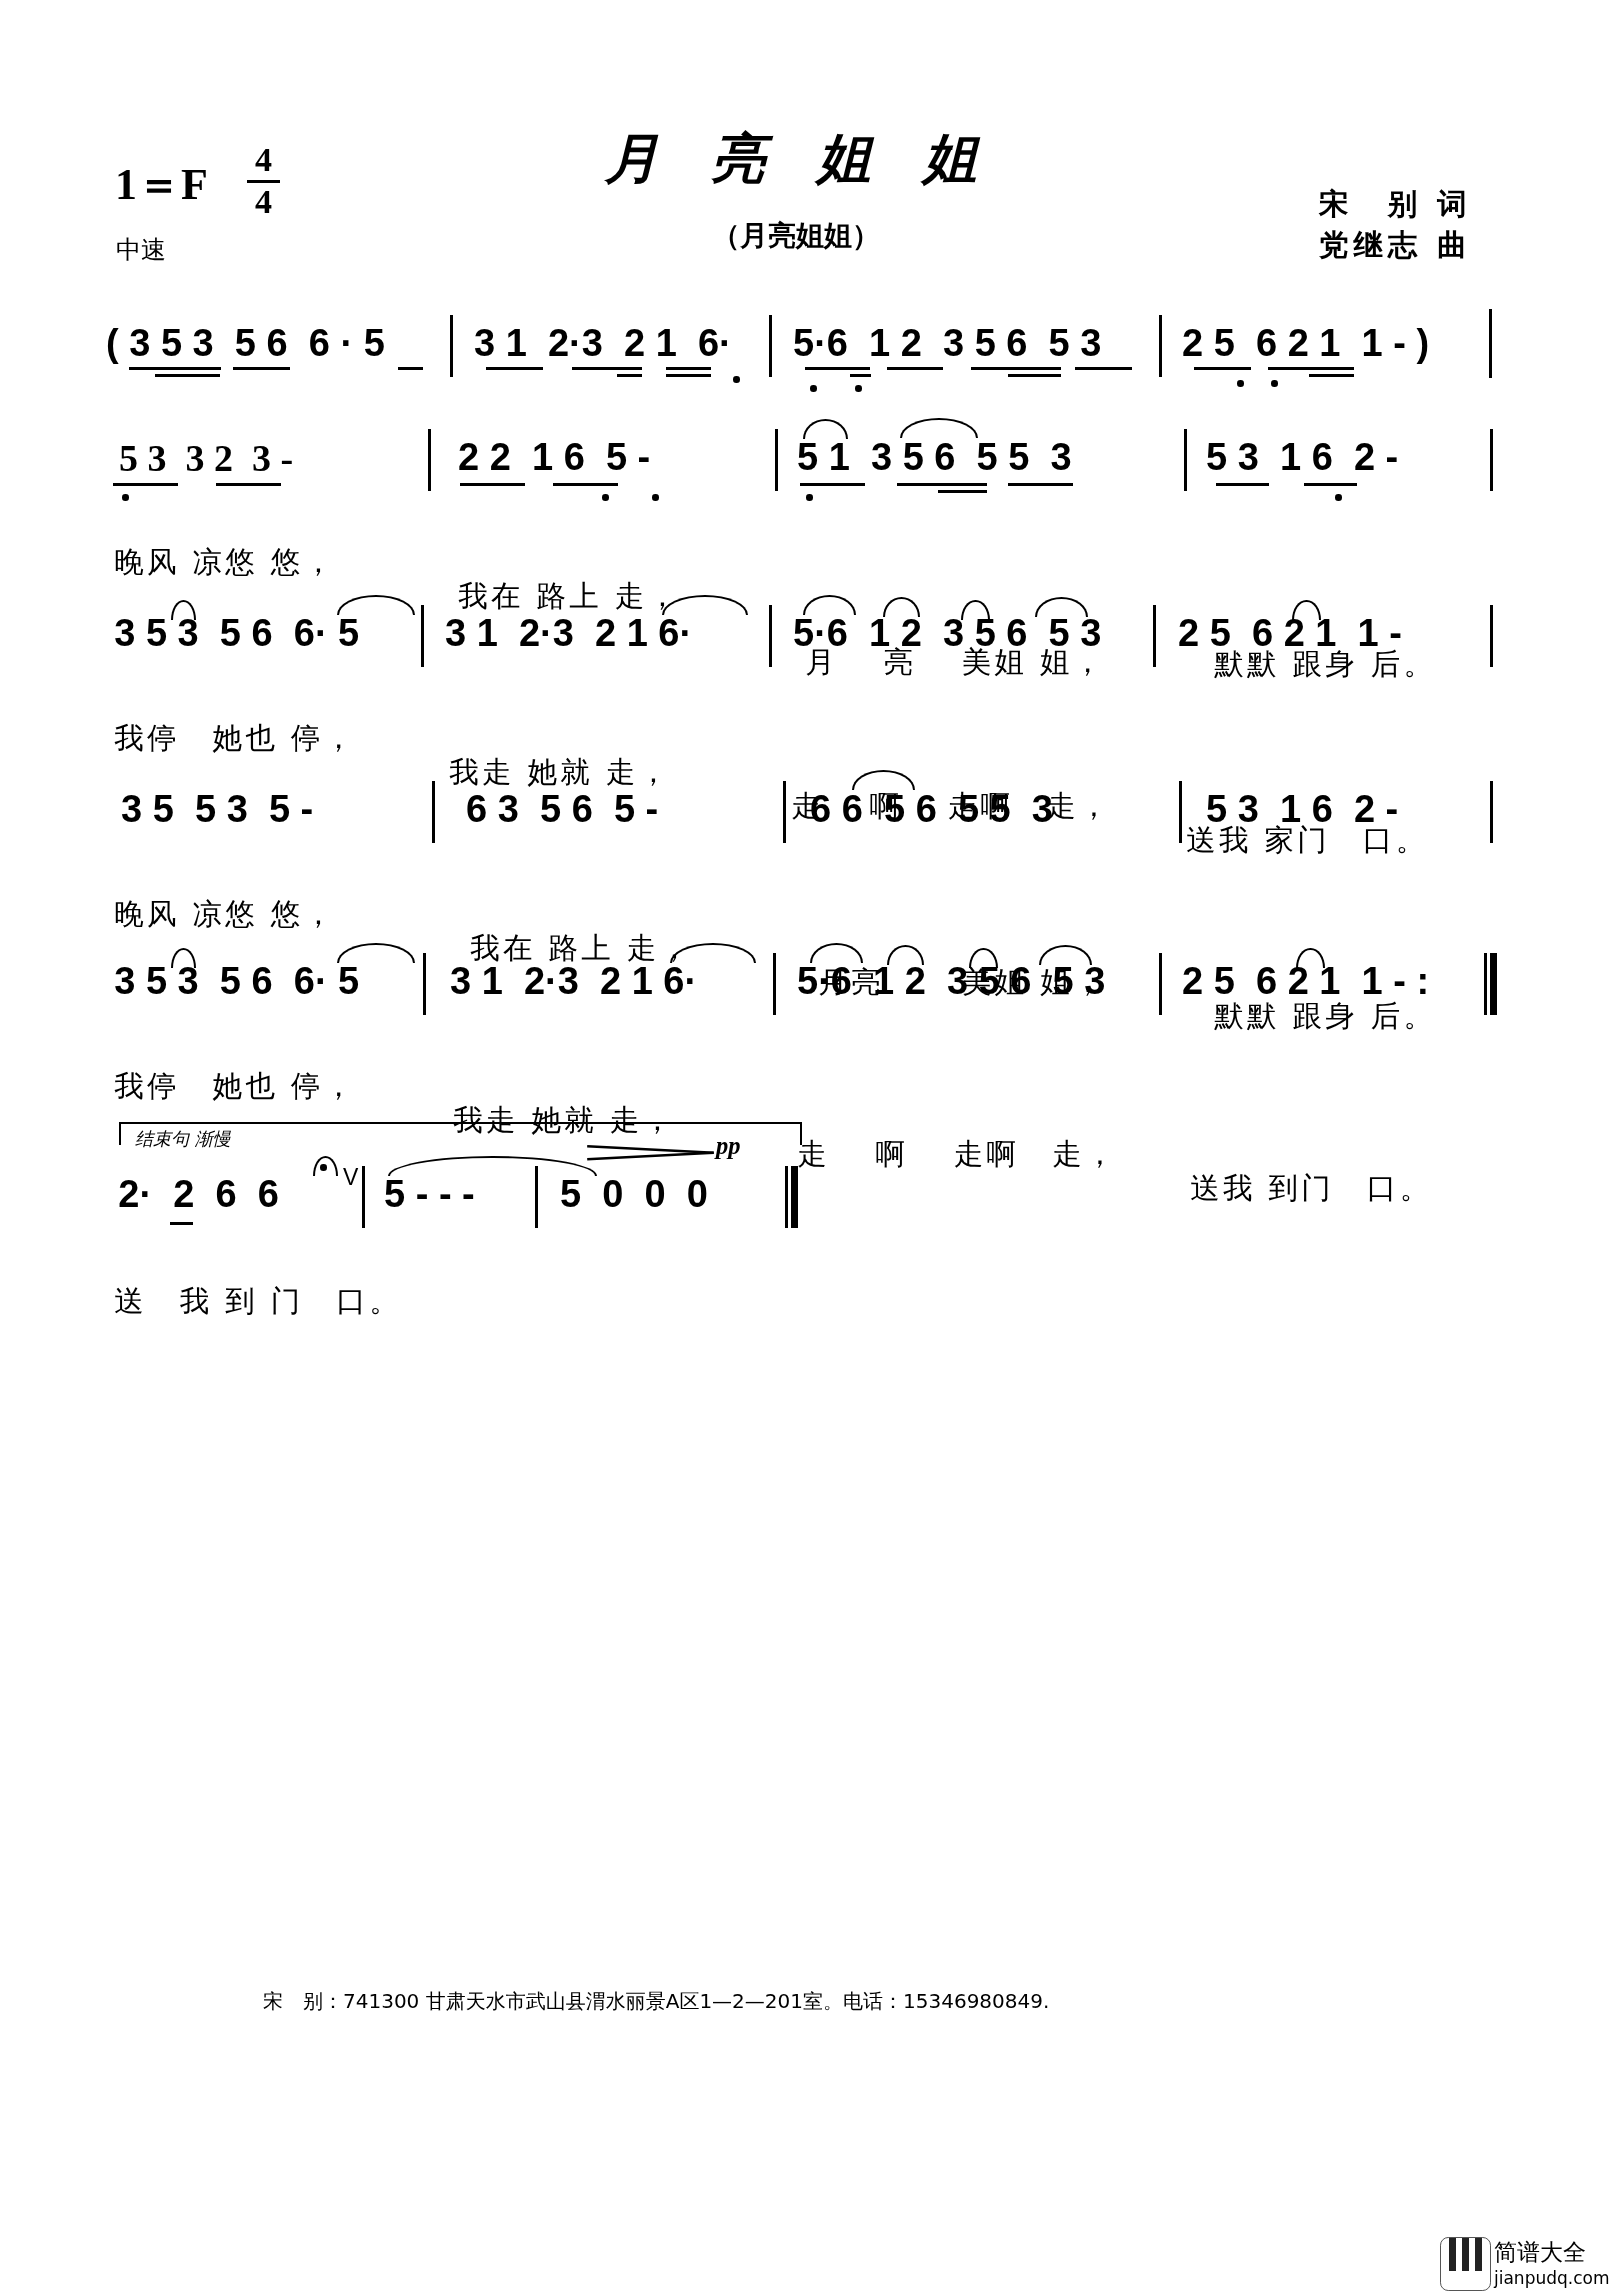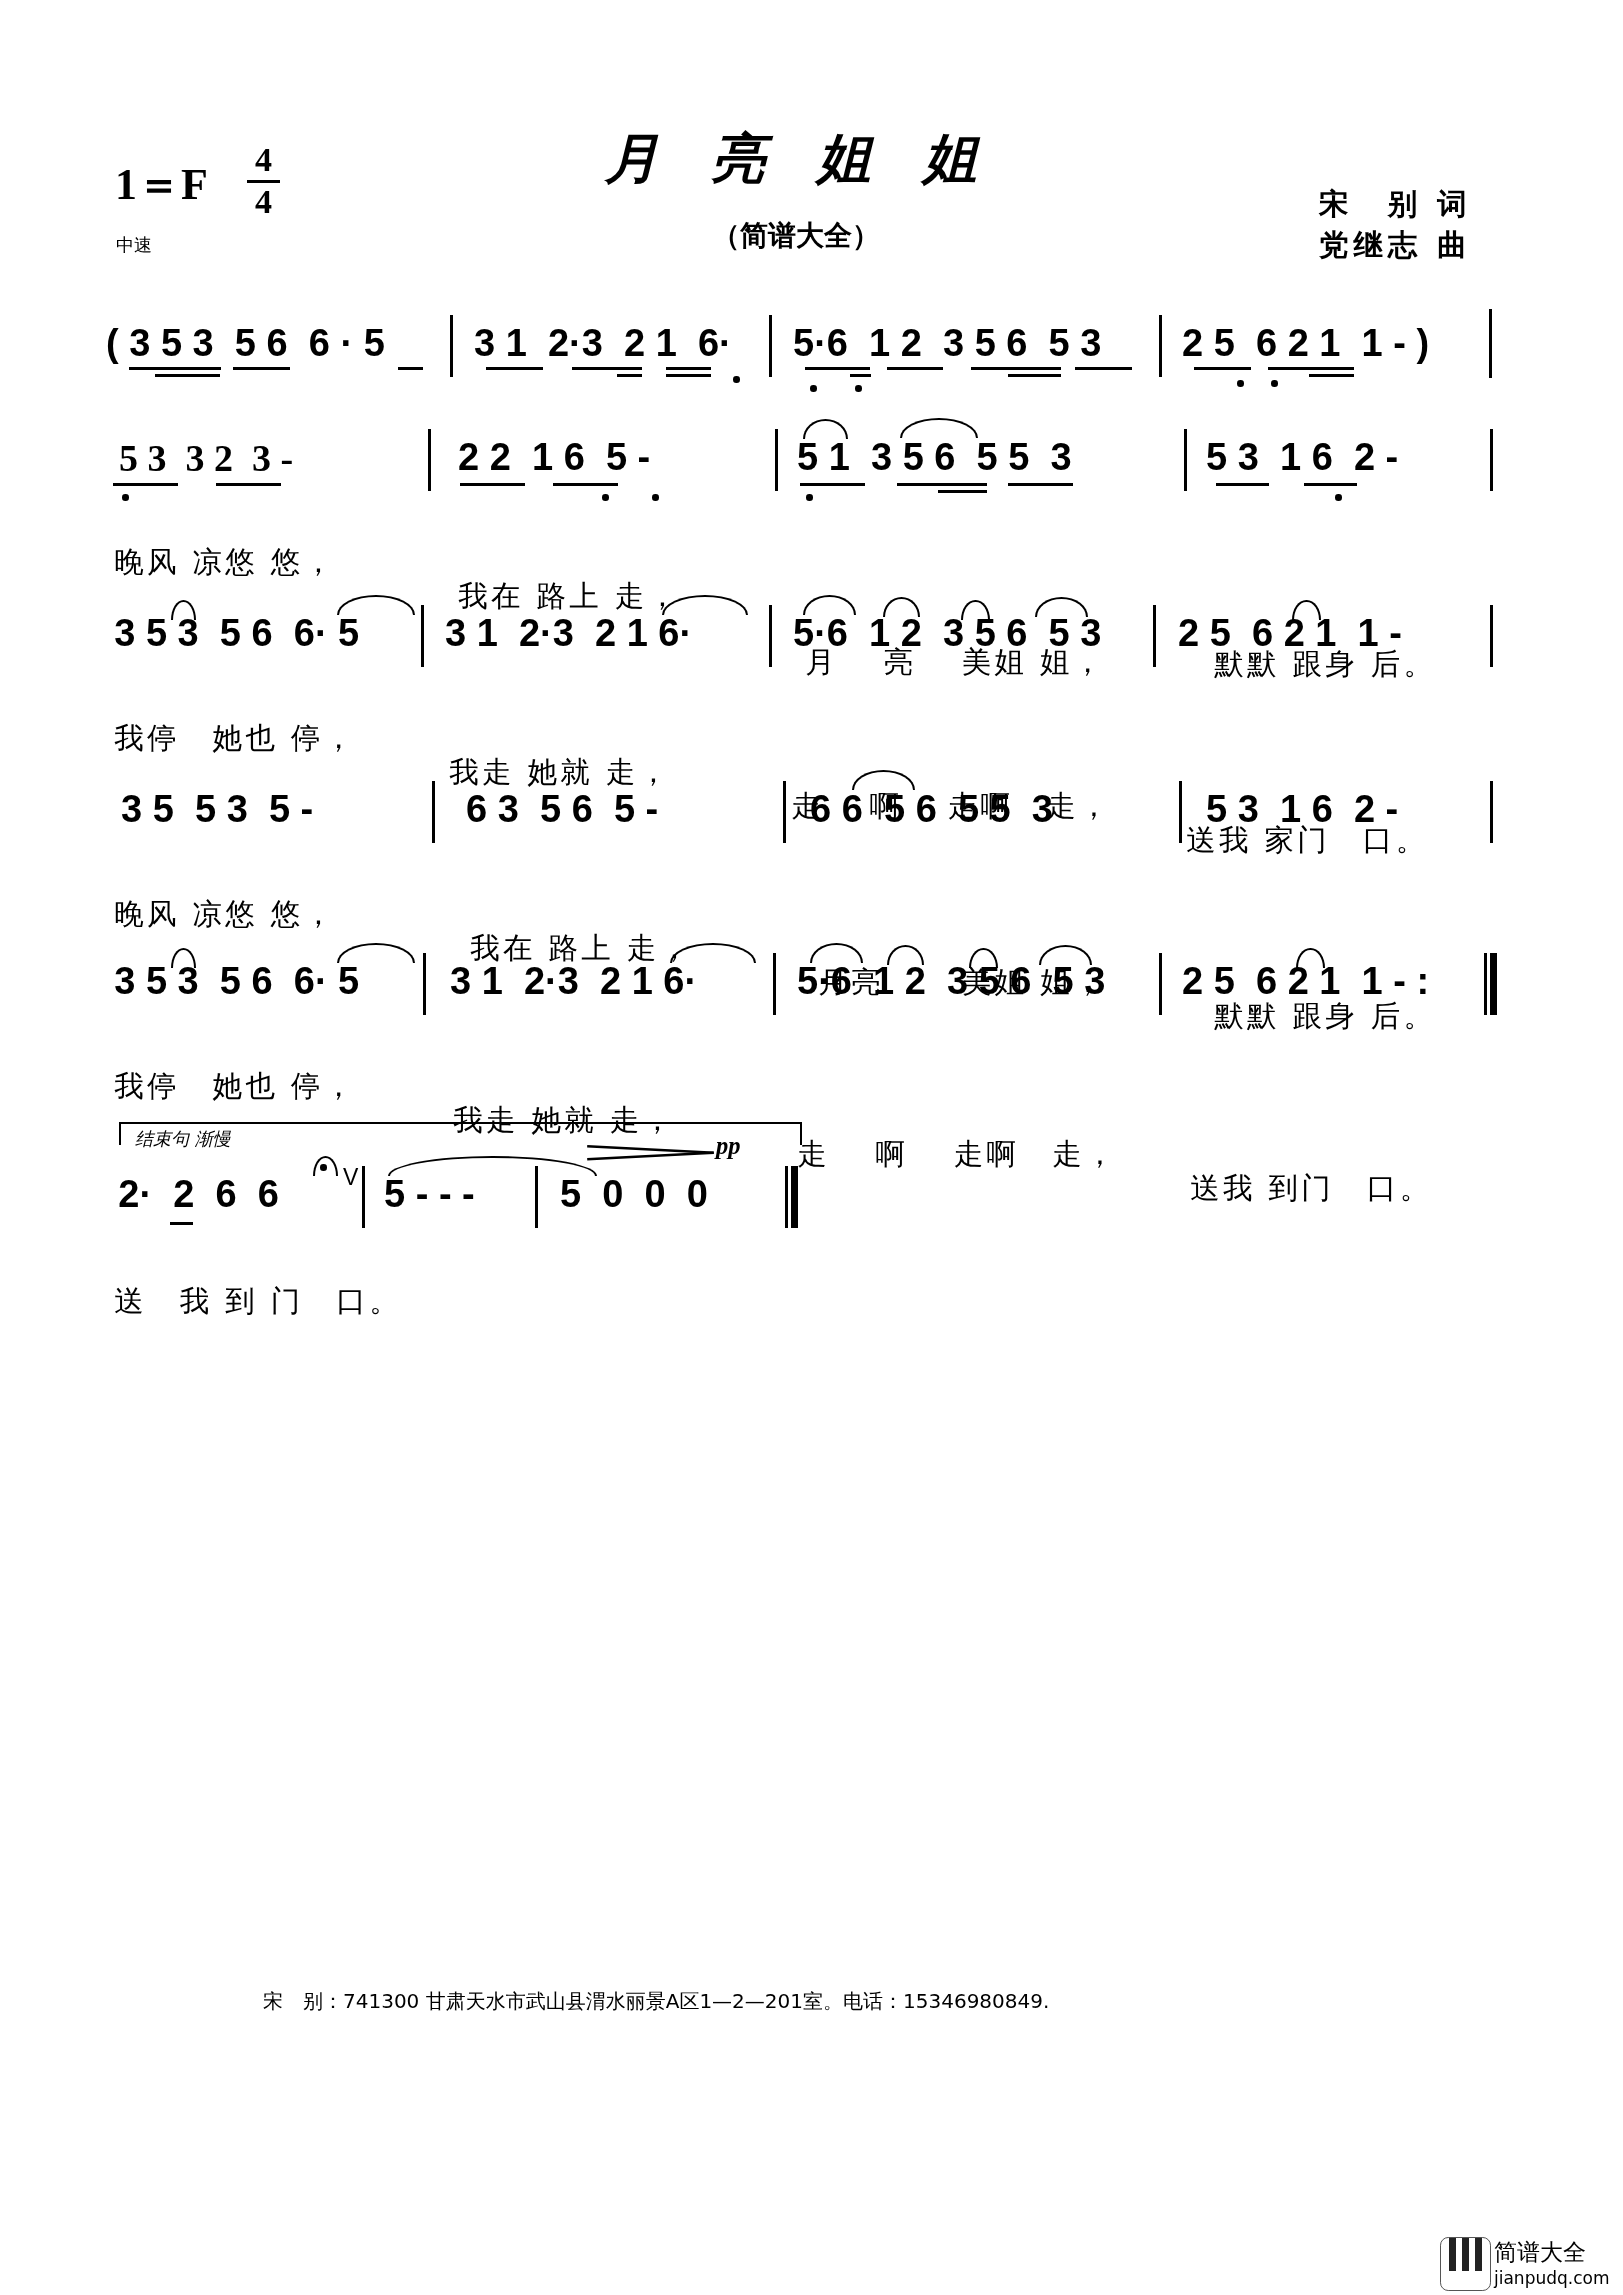--- a/index.html
+++ b/index.html
@@ -3,21 +3,21 @@
 <meta charset="utf-8">
 <style>
   html, body { margin:0; padding:0; background:#ffffff; }
   body { width:1623px; height:2295px; position:relative; overflow:hidden; color:#000;
          font-family:"DejaVu Sans", sans-serif; }
   .abs { position:absolute; }
   .key { left:115px; top:155px; font-family:"Liberation Serif", serif; font-weight:bold; font-size:44px; }
   .timesig { left:247px; top:143px; width:33px; text-align:center; font-family:"Liberation Serif", serif;
              font-weight:bold; font-size:34px; line-height:34px; }
   .timesig .line { height:3.3px; background:#000; margin:2.5px 0; }
-  .tempo { left:116px; top:233px; font-size:18px; }
+  .tempo { left:116px; top:233px; font-size:25px; }
   .title { left:605px; top:123px; font-family:"DejaVu Serif", serif; font-weight:bold; font-size:54px;
            letter-spacing:52px; font-style:italic; }
   .subtitle { left:712px; top:217px; font-weight:bold; font-size:28px; }
   .credits { left:1319px; top:184px; font-weight:bold; font-size:29.5px; line-height:41px; text-align:left; }
   .credits div { letter-spacing:4.9px; }
 
   
   .row { position:absolute; left:106px; width:1407px; }
   .notes { position:absolute; top:0; left:0; height:65px; width:100%;
            font-family:"Liberation Sans", sans-serif; font-weight:bold; font-size:38px; }
@@ -45,21 +45,21 @@
 <body>
 
 <div class="abs key"><span>1＝F</span></div>
 <div class="abs timesig">
   <div>4</div>
   <div class="line"></div>
   <div>4</div>
 </div>
 <div class="abs tempo">中速</div>
 <div class="abs title">月亮姐姐</div>
-<div class="abs subtitle">（简谱大全）</div>
+<div class="abs subtitle">（月亮姐姐）</div>
 <div class="abs credits">
   <div>宋　别 词</div>
   <div>党继志 曲</div>
 </div>
 
 <div class="row" style="top:315px;">
   <div class="notes">
     <span class="seg" style="left:0;">( 3 5 3  5 6  6 · 5</span>
     <div class="bar" style="left:344px;"></div>
     <span class="seg" style="left:368px;">3 1  2·3  2 1  6·</span>

